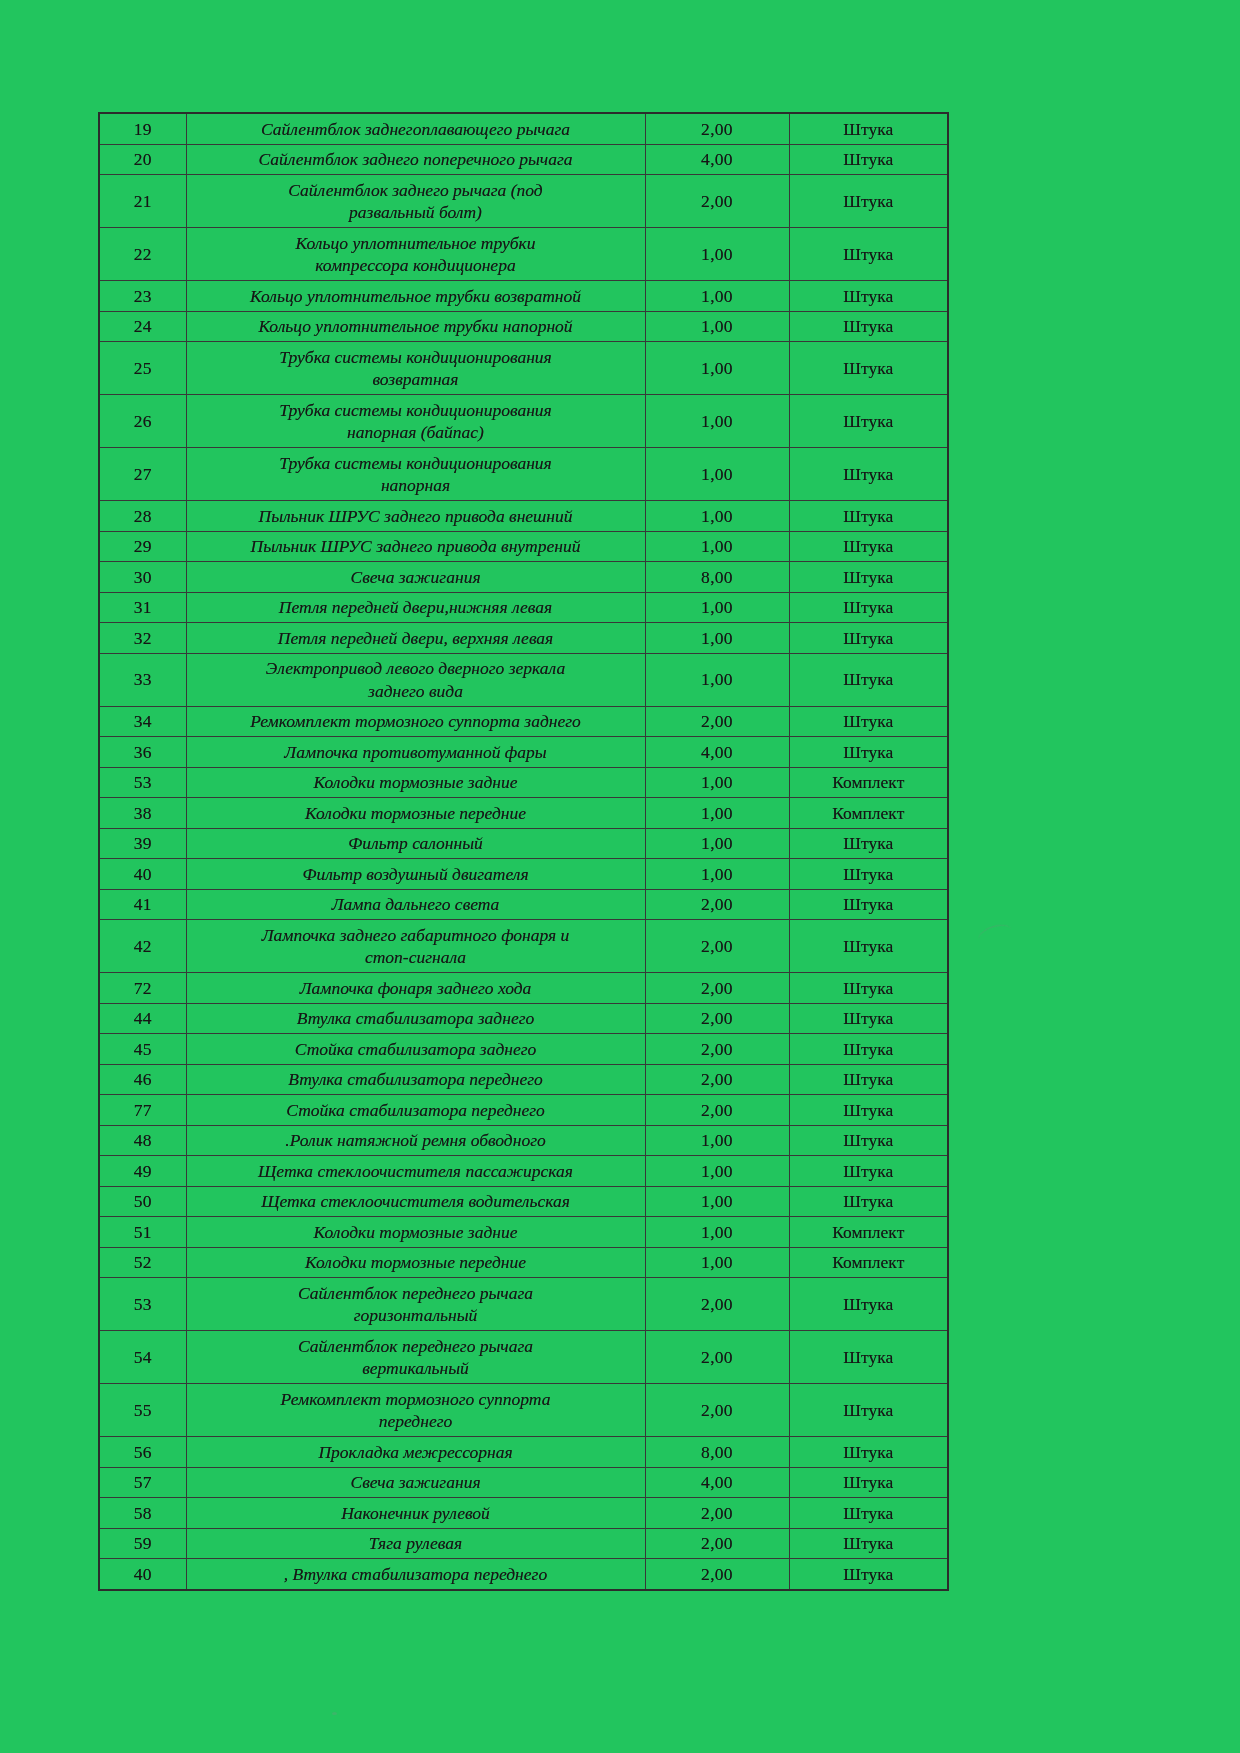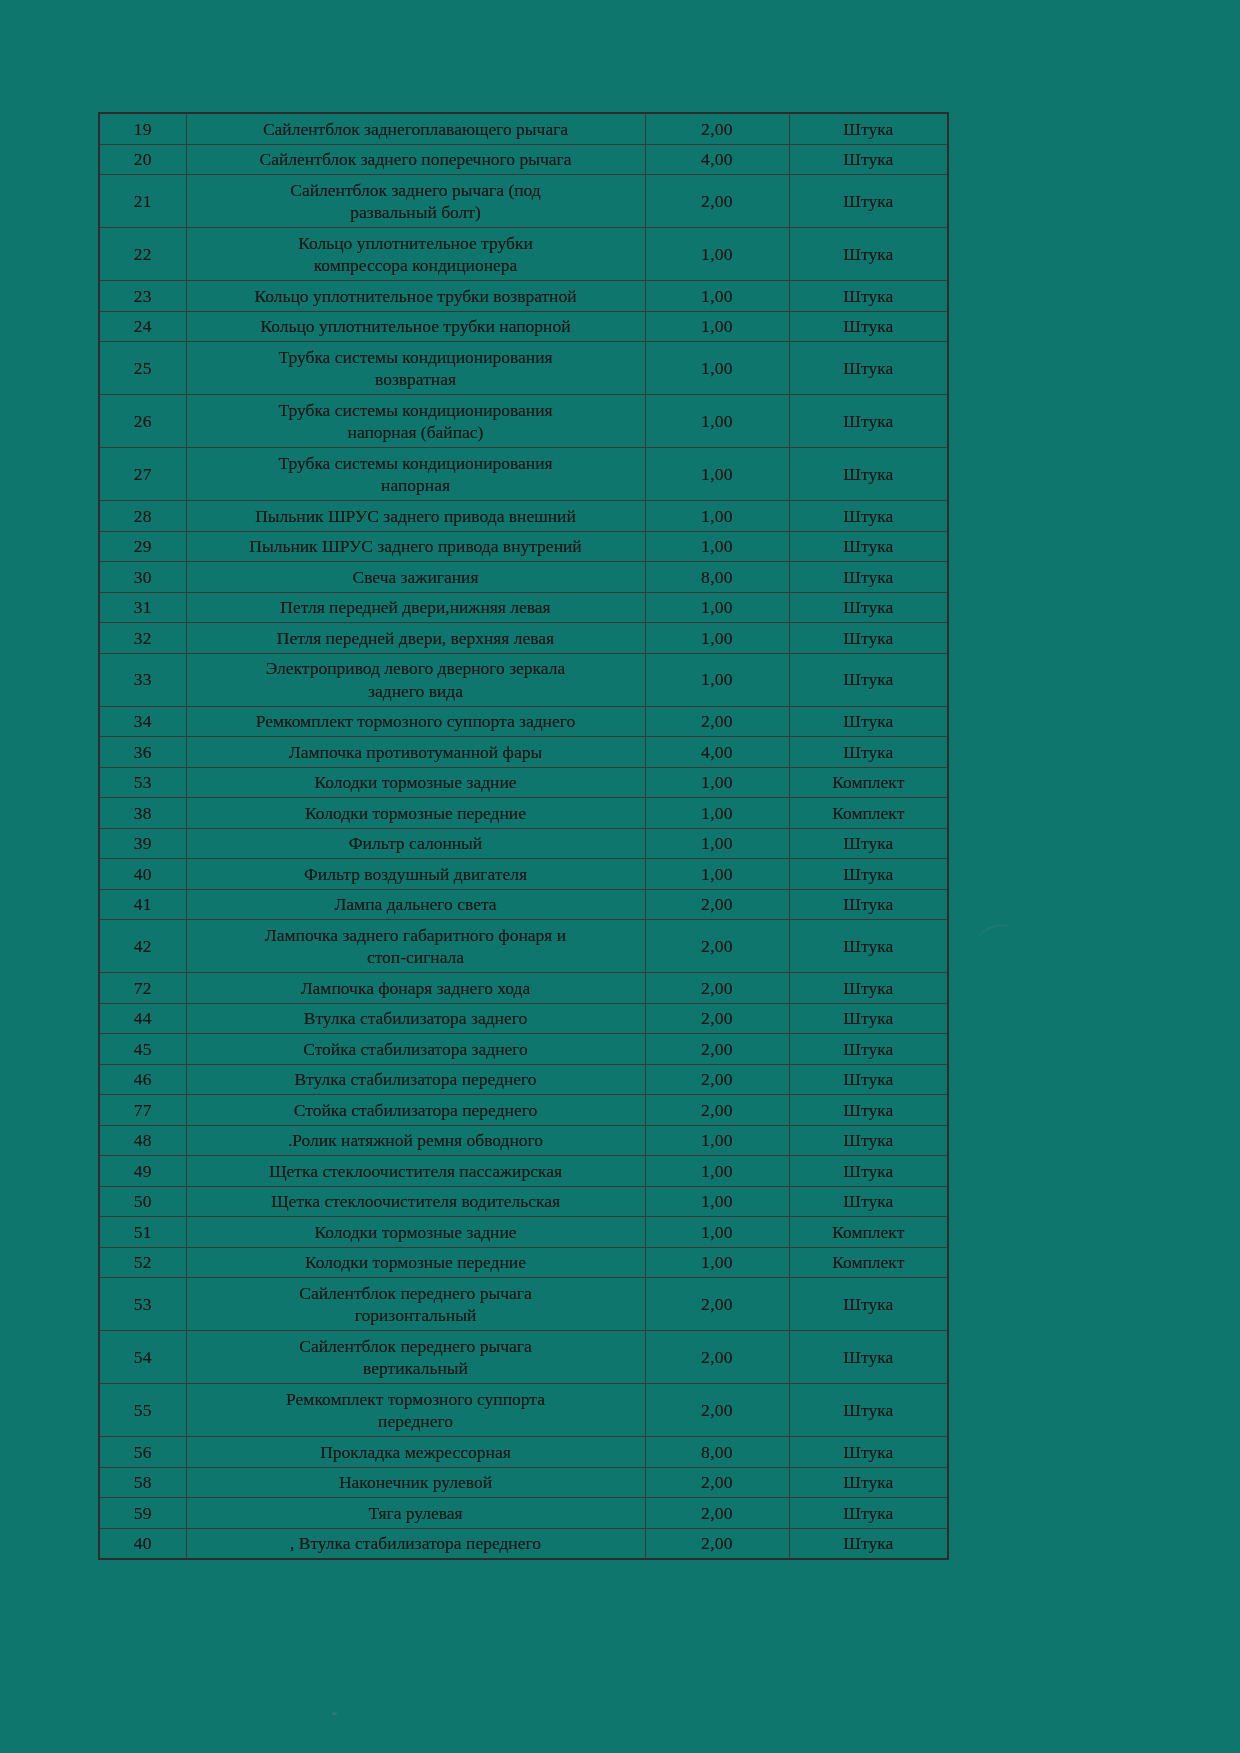--- a/index.html
+++ b/index.html
@@ -1,20 +1,20 @@
 <!DOCTYPE html>
 <html><head>
 <meta charset="utf-8">
 <style>
   html, body { margin: 0; padding: 0; }
   .page {
     position: relative;
     width: 1240px;
     height: 1753px;
-    background: #0f766e;
+    background: #22c55e;
     font-family: "Liberation Serif", serif;
     overflow: hidden;
   }
   table.parts-table {
     position: absolute;
     left: 98px;
     top: 112px;
     width: 849px;
     border-collapse: collapse;
     table-layout: fixed;
@@ -27,21 +27,21 @@
   td.cell {
     border: 1.6px solid #383838;
     text-align: center;
     vertical-align: middle;
     font-size: 17.5px;
     line-height: 22.5px;
     color: #161616;
     padding: 3.5px 6px;
     text-shadow: 0 0 0.6px rgba(20,20,20,0.55);
   }
-  td.cell-name { white-space: pre-line; }
+  td.cell-name { white-space: pre-line; font-style: italic; }
   td.cell-qty, td.cell-num { letter-spacing: 0.3px; }
   .scan-artifact {
     position: absolute;
     left: 978px;
     top: 926px;
     width: 34px;
     height: 16px;
     border-top: 1.5px solid rgba(125,125,125,0.30);
     border-radius: 50%;
     transform: rotate(-18deg);
@@ -296,20 +296,26 @@
           <td class="cell cell-qty">2,00</td>
           <td class="cell cell-unit">Штука</td>
         </tr>
         <tr>
           <td class="cell cell-num">56</td>
           <td class="cell cell-name">Прокладка межрессорная</td>
           <td class="cell cell-qty">8,00</td>
           <td class="cell cell-unit">Штука</td>
         </tr>
         <tr>
+          <td class="cell cell-num">57</td>
+          <td class="cell cell-name">Свеча зажигания</td>
+          <td class="cell cell-qty">4,00</td>
+          <td class="cell cell-unit">Штука</td>
+        </tr>
+        <tr>
           <td class="cell cell-num">58</td>
           <td class="cell cell-name">Наконечник рулевой</td>
           <td class="cell cell-qty">2,00</td>
           <td class="cell cell-unit">Штука</td>
         </tr>
         <tr>
           <td class="cell cell-num">59</td>
           <td class="cell cell-name">Тяга рулевая</td>
           <td class="cell cell-qty">2,00</td>
           <td class="cell cell-unit">Штука</td>

